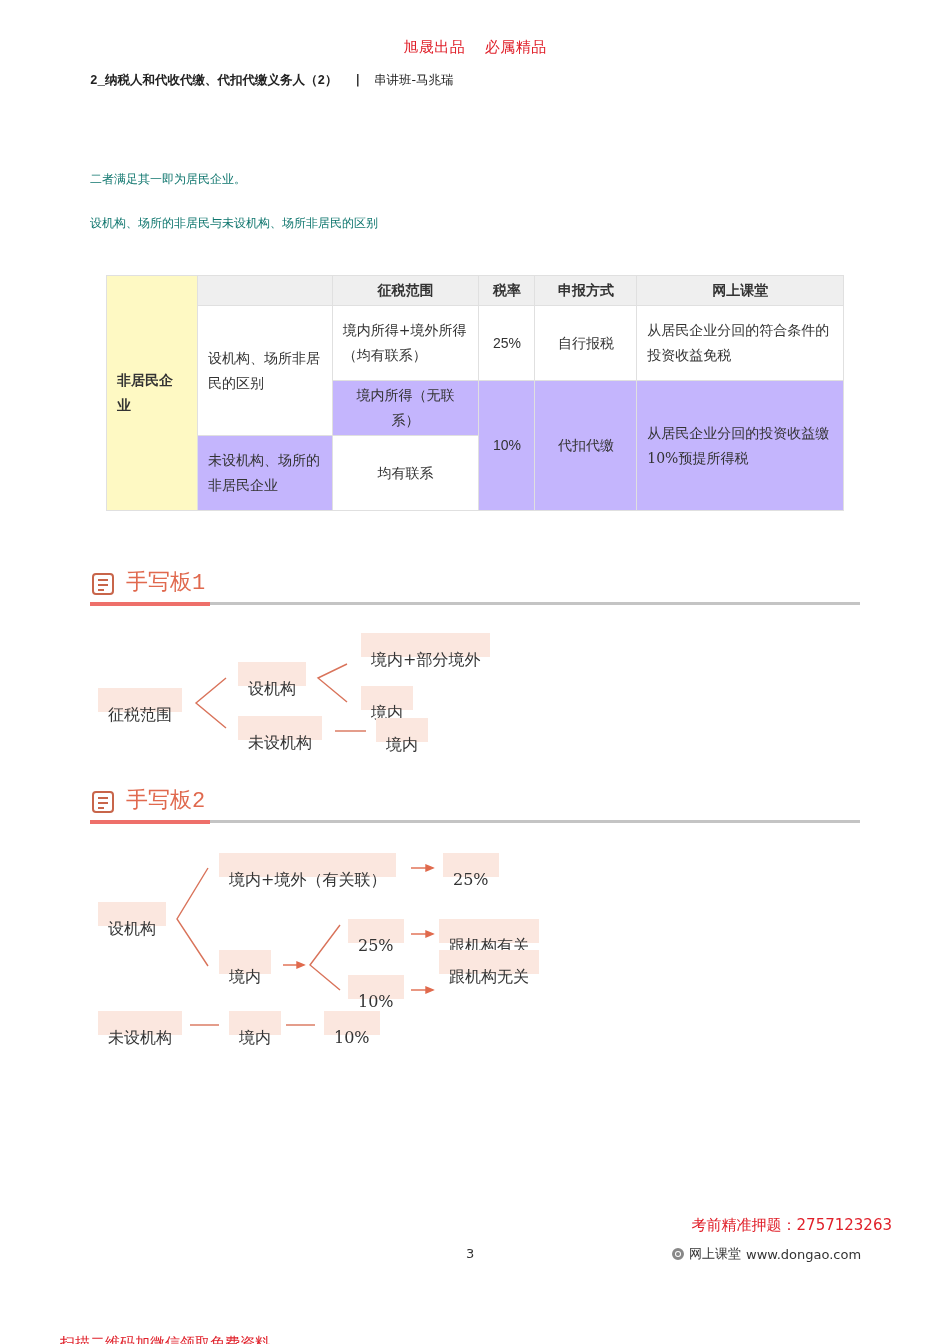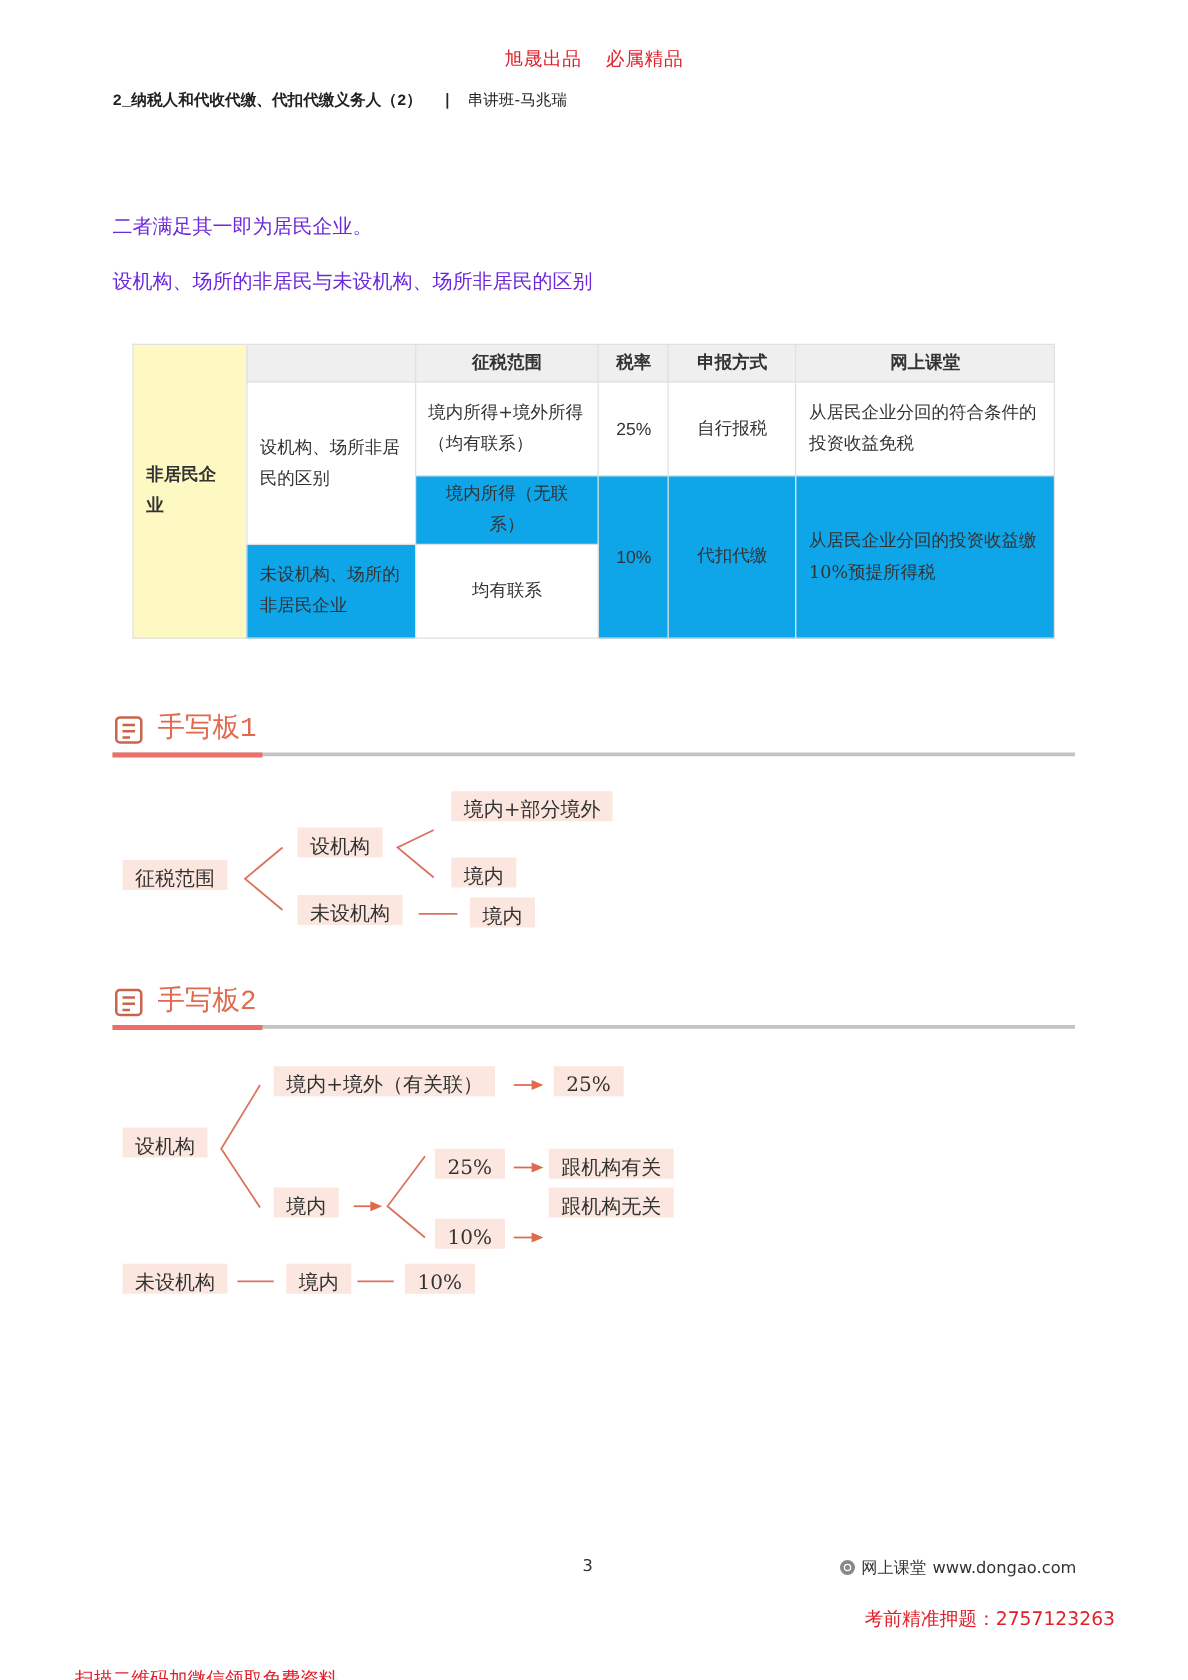--- a/index.html
+++ b/index.html
@@ -7,49 +7,49 @@
     width: 950px; height: 1344px; background: #ffffff; position: relative;
     font-family: "DejaVu Sans", "Liberation Sans", sans-serif; color: #222;
     overflow: hidden;
   }
   .abs { position: absolute; }
   .top-banner { left: 0; width: 950px; top: 38px; text-align: center; color: #e0202a; font-size: 15px; letter-spacing: 0.5px; }
   .top-banner span + span { margin-left: 14px; }
   .doc-header { left: 90px; top: 72px; font-size: 12.5px; color: #222; }
   .doc-header .title { font-weight: bold; font-family: Liberation Mono, monospace; }
   .doc-header .sep { margin: 0 14px 0 18px; font-weight: bold; }
-  .para { left: 90px; font-size: 16px; color: #6d28d9; font-family: Liberation Mono, monospace; }
+  .para { left: 90px; font-size: 12px; color: #0f766e; font-family: Liberation Mono, monospace; }
 
   table.tax {
     position: absolute; left: 106px; top: 275px; width: 738px;
     border-collapse: collapse; font-family: "DejaVu Serif", serif; font-size: 14px; color: #333;
   }
   table.tax td, table.tax th { border: 1px solid #e0e0e0; padding: 2px 10px; vertical-align: middle; line-height: 25px; }
   table.tax th { background: #efefef; font-weight: bold; height: 26px; text-align: center; }
-  table.tax .shade { background: #0ea5e9; }
+  table.tax .shade { background: #c4b5fd; }
   table.tax .rowhead { background: #efefef; font-weight: bold; text-align: left; }
   table.tax .center { text-align: center; }
   table.tax .num { font-family: "Liberation Sans", sans-serif; }
 
   .section-head { left: 90px; width: 770px; height: 40px; }
   .section-head .icon { position: absolute; left: 2px; top: 8px; width: 22px; height: 22px; border: 2px solid #c8654a; border-radius: 4px; }
   .section-head .icon i { position: absolute; left: 4px; height: 2px; background: #c8654a; }
   .section-head .label { position: absolute; left: 36px; top: 2px; font-size: 22px; color: #e0694e; font-family: Liberation Mono, monospace; }
   .section-head .bar-gray { position: absolute; left: 0; right: 0; top: 37px; height: 3px; background: #c4c4c4; }
   .section-head .bar-red { position: absolute; left: 0; width: 120px; top: 37px; height: 4px; background: #ee6f6a; }
 
-  .node { position: absolute; background: #fbe7df; color: #333; font-family: "DejaVu Serif", serif; font-size: 16px; height: 24px; line-height: 30px; padding: 0 10px; white-space: nowrap; }
+  .node { position: absolute; background: #fbe7df; color: #333; font-family: "DejaVu Serif", serif; font-size: 16px; height: 14px; line-height: 30px; padding: 12px 10px; white-space: nowrap; }
   svg.lines { position: absolute; left: 0; top: 0; pointer-events: none; }
 
   .page-num { left: 466px; top: 1246px; font-size: 13px; color: #333; }
   .brand { left: 672px; top: 1245px; font-size: 13px; color: #333; display: flex; align-items: center; gap: 5px; }
   .brand .logo { width: 12px; height: 12px; border-radius: 50%; border: 3px solid #888; position: relative; }
   .brand .logo::after { content: ""; position: absolute; left: 1px; top: 1px; width: 4px; height: 4px; background: #888; border-radius: 50%; }
   .foot-left { left: 60px; top: 1286px; color: #e0202a; font-size: 15px; margin-top: 48px; }
-  .foot-right { right: 58px; top: 1286px; color: #e0202a; font-size: 15px; }
+  .foot-right { right: 58px; top: 1216px; color: #e0202a; font-size: 15px; }
 </style>
 </head>
 <body>
 
 <div class="abs top-banner">
   <span>旭晟出品</span>
   <span>必属精品</span>
 </div>
 
 <div class="abs doc-header">

